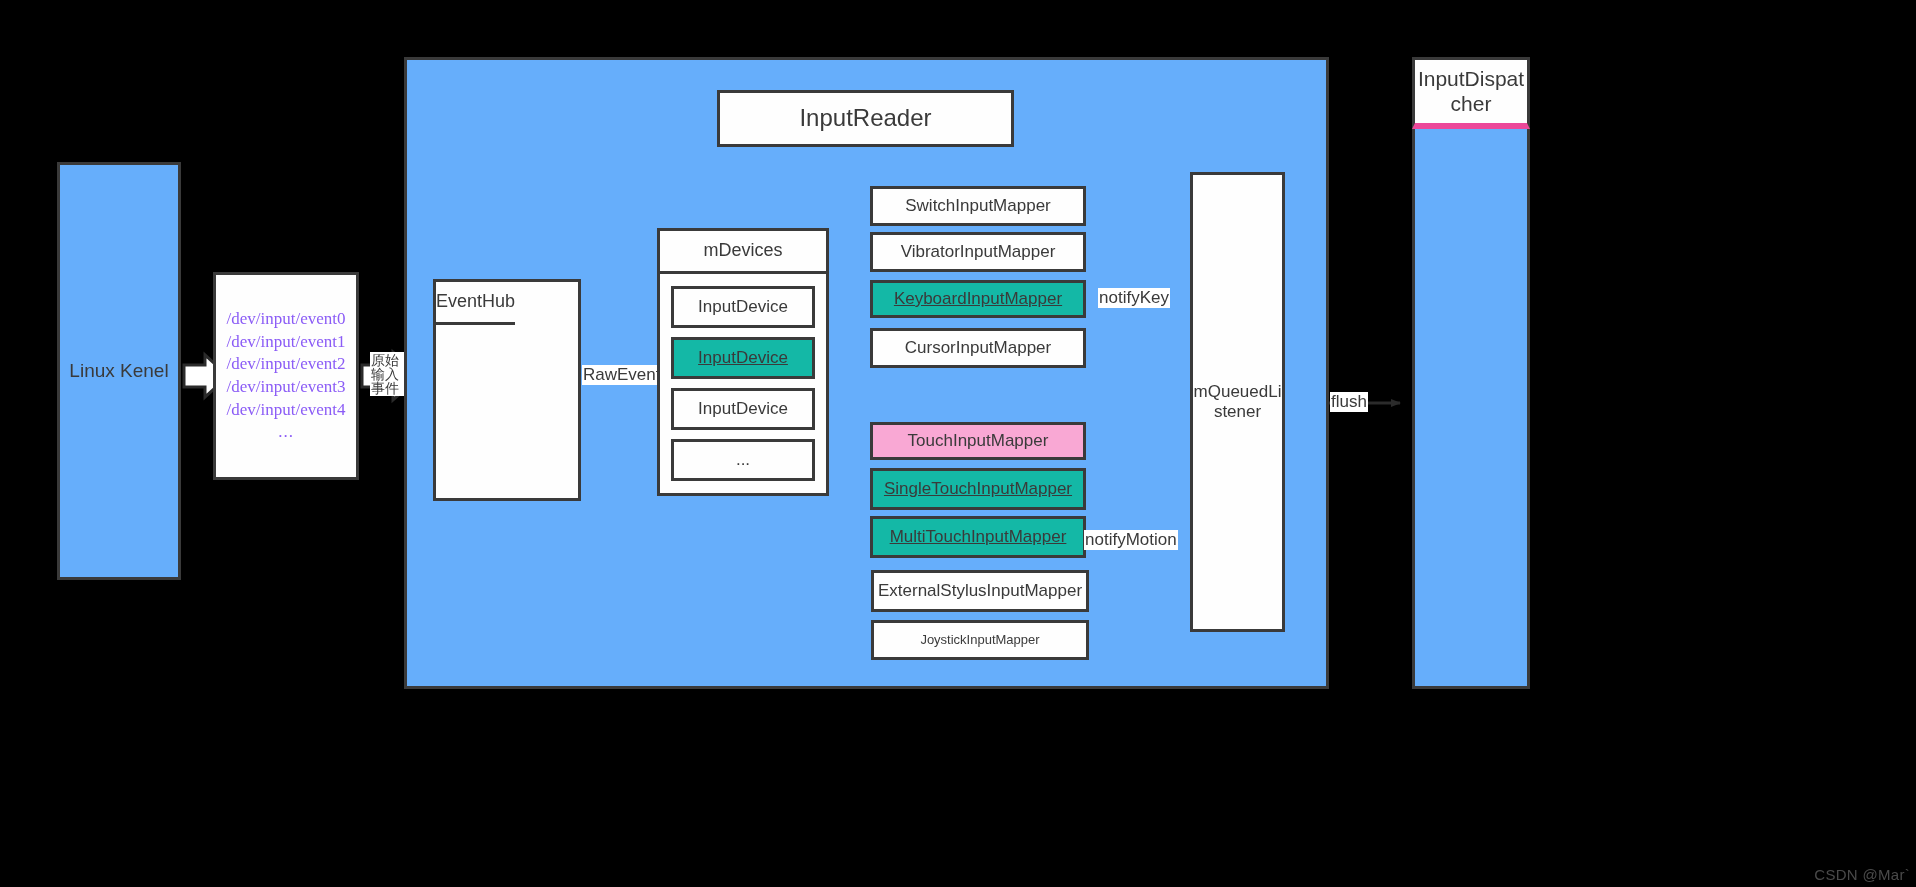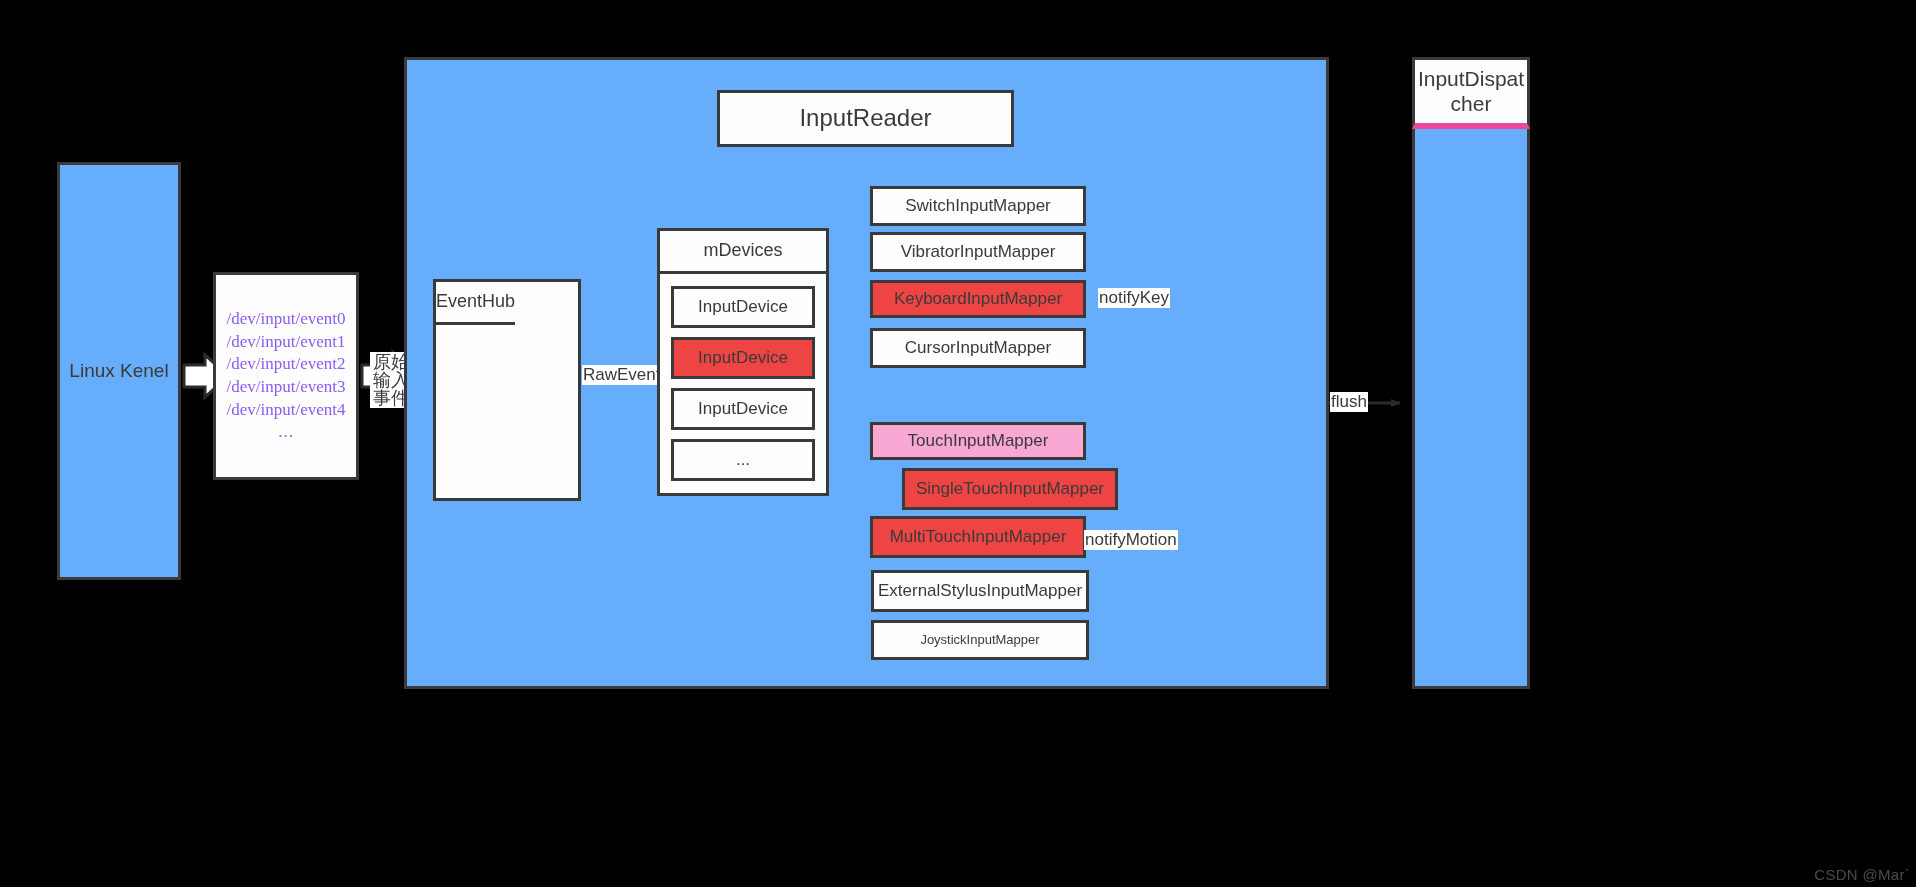--- a/index.html
+++ b/index.html
@@ -28,21 +28,21 @@
     display: flex;
     align-items: center;
     justify-content: center;
     text-align: center;
     line-height: 1.18;
     color: #3a3a3a;
     overflow: hidden;
   }
   .blue { background: #66AEFB; }
   .white { background: #FEFEFE; }
-  .yellow { background: #ef4444; }
+  .yellow { background: #14b8a6; text-decoration: underline; }
   .yellow-soft { background: #f9a8d4; }
 
   
   #linux-kernel {
     left: 57px; top: 162px; width: 124px; height: 418px;
     font-size: 19px;
   }
   #dev-nodes {
     left: 213px; top: 272px; width: 146px; height: 208px;
     font-family: "Liberation Serif", serif;
@@ -115,21 +115,21 @@
     font-size: 17px;
     padding: 0 4px;
   }
 
   #m-switch   { top: 186px; height: 40px; }
   #m-vibrator { top: 232px; height: 40px; }
   #m-keyboard { top: 280px; height: 38px; }
   #m-cursor   { top: 328px; height: 40px; }
   #m-rotary   { top: 374px; height: 42px; }
   #m-touch    { top: 422px; height: 38px; }
-  #m-single   { top: 468px; height: 42px; margin-left: 32px; }
+  #m-single   { top: 468px; height: 42px; }
   #m-multi    { top: 516px; height: 42px; }
   #m-stylus   { left: 871px; top: 570px; width: 218px; height: 42px; }
   #m-joystick { left: 871px; top: 620px; width: 218px; height: 40px; }
 
   #mqueued {
     left: 1190px; top: 172px; width: 95px; height: 460px;
     font-size: 17px;
   }
 
   #dispatcher-wrap {
@@ -150,22 +150,22 @@
     line-height: 1.05;
     padding: 1px 1px;
     white-space: nowrap;
   }
   #lbl-rawevent { left: 582px; top: 365px; }
   #lbl-notifykey { left: 1098px; top: 288px; }
   #lbl-notifymotion { left: 1084px; top: 530px; }
   #lbl-flush { left: 1330px; top: 392px; }
   #lbl-raw-cn {
     left: 370px; top: 352px;
-    font-size: 18px;
-    text-align: center;
+    font-size: 14px;
+    text-align: left;
     line-height: 1.0;
     white-space: normal;
     width: 40px;
   }
 
   #watermark {
     position: absolute;
     right: 6px; bottom: 4px;
     color: #4a4a4a;
     font-size: 15px;
@@ -289,20 +289,23 @@
   <div class="box white" id="m-stylus" style="font-size:17px;padding:0 4px;">
     <span>ExternalStylusInputMapper</span>
   </div>
   <div class="box white" id="m-joystick" style="font-size:13px;padding:0 4px;">
     <span>JoystickInputMapper</span>
   </div>
 
   <div class="edge-label" id="lbl-notifykey">notifyKey</div>
   <div class="edge-label" id="lbl-notifymotion">notifyMotion</div>
 
+  <div class="box white" id="mqueued">
+    <span style="word-break:break-all;display:block;width:100%;">mQueuedListener</span>
+  </div>
 
   <div class="edge-label" id="lbl-flush">flush</div>
 
   <div class="box blue" id="dispatcher-wrap"></div>
   <div class="box white" id="dispatcher-hdr">
     <span style="word-break:break-all;display:block;width:100%;">InputDispatcher</span>
   </div>
 
   <div id="watermark">CSDN @Mar`</div>
 

